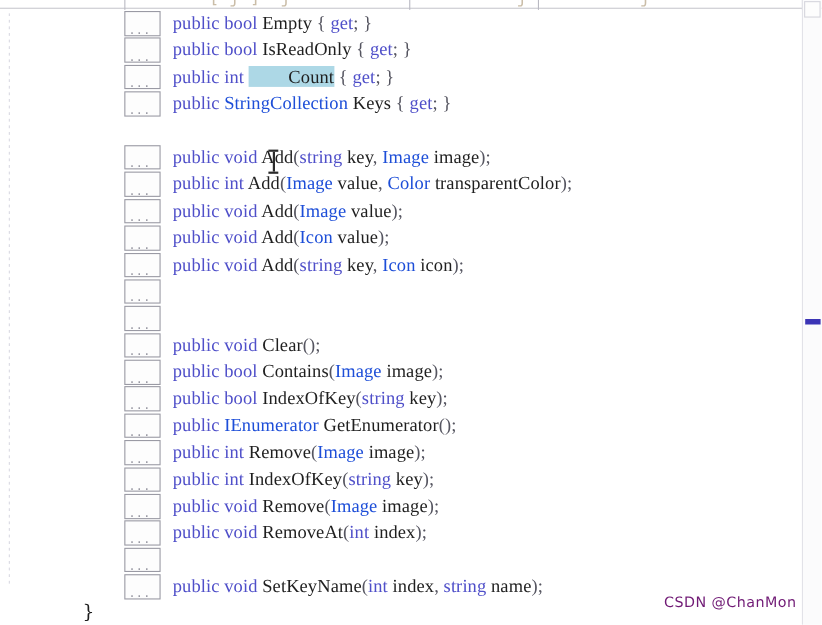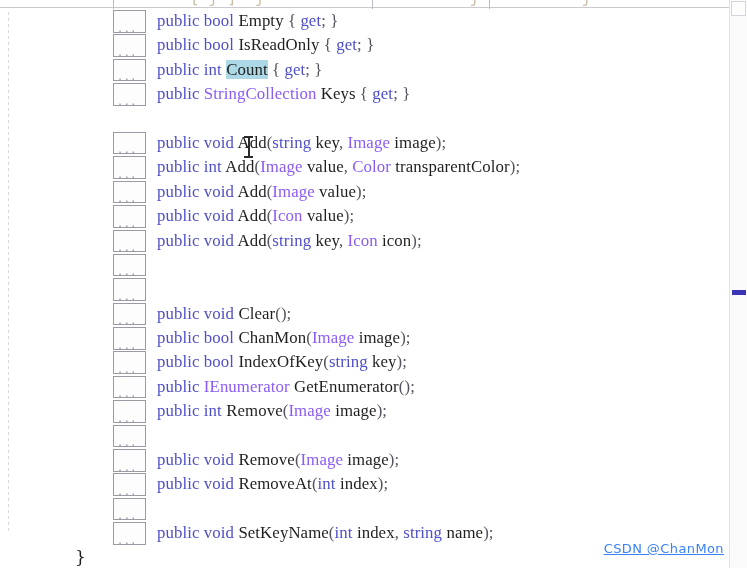--- a/index.html
+++ b/index.html
@@ -118,24 +118,24 @@
   .brace-line {
     position: absolute;
     left: 75px;
     font-family: "DejaVu Serif", "Liberation Serif", serif;
     font-size: 17px;
     color: #1d1d1d;
   }
 
   
   .kw   { color: #4f4fc9; }          
-  .type { color: #8b5cf6; }          
+  .type { color: #1d4ed8; }          
   .id   { color: #1f1f1f; }          
   .pun  { color: #555560; }          
-  .sel  { background: #add8e6; }     
+  .sel  { background: #add8e6; padding-left: 36px; }     
 
   
   .scroll-track {
     position: absolute;
     right: 0; top: 0;
     width: 17px;
     height: 568px;
     background: #fbfbfc;
     border-left: 1px solid #e2e2e8;
   }
@@ -156,23 +156,22 @@
     background: #3b34b5;
   }
 
   
   .watermark {
     position: absolute;
     right: 23px;
     bottom: 12px;
     font-family: "DejaVu Sans", "Liberation Sans", sans-serif;
     font-size: 13px;
-    color: #3b82f6;
+    color: #701a75;
     letter-spacing: .4px;
-    text-decoration: underline;
   }
 
   
   .text-cursor {
     position: absolute;
     left: 244px;
     top: 136px;
     width: 9px;
     height: 22px;
     pointer-events: none;
@@ -215,25 +214,25 @@
       <div class="line"><div class="fold-box"><span class="dots">...</span></div><div class="code-text"><span class="kw">public</span><span class="pun"> </span><span class="type">StringCollection</span><span class="pun"> </span><span class="id">Keys</span><span class="pun"> { </span><span class="kw">get</span><span class="pun">; }</span></div></div>
       <div class="line blank"></div>
       <div class="line"><div class="fold-box"><span class="dots">...</span></div><div class="code-text"><span class="kw">public</span><span class="pun"> </span><span class="kw">void</span><span class="pun"> </span><span class="id">Add</span><span class="pun">(</span><span class="kw">string</span><span class="pun"> </span><span class="id">key</span><span class="pun">, </span><span class="type">Image</span><span class="pun"> </span><span class="id">image</span><span class="pun">);</span></div></div>
       <div class="line"><div class="fold-box"><span class="dots">...</span></div><div class="code-text"><span class="kw">public</span><span class="pun"> </span><span class="kw">int</span><span class="pun"> </span><span class="id">Add</span><span class="pun">(</span><span class="type">Image</span><span class="pun"> </span><span class="id">value</span><span class="pun">, </span><span class="type">Color</span><span class="pun"> </span><span class="id">transparentColor</span><span class="pun">);</span></div></div>
       <div class="line"><div class="fold-box"><span class="dots">...</span></div><div class="code-text"><span class="kw">public</span><span class="pun"> </span><span class="kw">void</span><span class="pun"> </span><span class="id">Add</span><span class="pun">(</span><span class="type">Image</span><span class="pun"> </span><span class="id">value</span><span class="pun">);</span></div></div>
       <div class="line"><div class="fold-box"><span class="dots">...</span></div><div class="code-text"><span class="kw">public</span><span class="pun"> </span><span class="kw">void</span><span class="pun"> </span><span class="id">Add</span><span class="pun">(</span><span class="type">Icon</span><span class="pun"> </span><span class="id">value</span><span class="pun">);</span></div></div>
       <div class="line"><div class="fold-box"><span class="dots">...</span></div><div class="code-text"><span class="kw">public</span><span class="pun"> </span><span class="kw">void</span><span class="pun"> </span><span class="id">Add</span><span class="pun">(</span><span class="kw">string</span><span class="pun"> </span><span class="id">key</span><span class="pun">, </span><span class="type">Icon</span><span class="pun"> </span><span class="id">icon</span><span class="pun">);</span></div></div>
       <div class="line"><div class="fold-box"><span class="dots">...</span></div></div>
       <div class="line"><div class="fold-box"><span class="dots">...</span></div></div>
       <div class="line"><div class="fold-box"><span class="dots">...</span></div><div class="code-text"><span class="kw">public</span><span class="pun"> </span><span class="kw">void</span><span class="pun"> </span><span class="id">Clear</span><span class="pun">();</span></div></div>
-      <div class="line"><div class="fold-box"><span class="dots">...</span></div><div class="code-text"><span class="kw">public</span><span class="pun"> </span><span class="kw">bool</span><span class="pun"> </span><span class="id">ChanMon</span><span class="pun">(</span><span class="type">Image</span><span class="pun"> </span><span class="id">image</span><span class="pun">);</span></div></div>
+      <div class="line"><div class="fold-box"><span class="dots">...</span></div><div class="code-text"><span class="kw">public</span><span class="pun"> </span><span class="kw">bool</span><span class="pun"> </span><span class="id">Contains</span><span class="pun">(</span><span class="type">Image</span><span class="pun"> </span><span class="id">image</span><span class="pun">);</span></div></div>
       <div class="line"><div class="fold-box"><span class="dots">...</span></div><div class="code-text"><span class="kw">public</span><span class="pun"> </span><span class="kw">bool</span><span class="pun"> </span><span class="id">IndexOfKey</span><span class="pun">(</span><span class="kw">string</span><span class="pun"> </span><span class="id">key</span><span class="pun">);</span></div></div>
       <div class="line"><div class="fold-box"><span class="dots">...</span></div><div class="code-text"><span class="kw">public</span><span class="pun"> </span><span class="type">IEnumerator</span><span class="pun"> </span><span class="id">GetEnumerator</span><span class="pun">();</span></div></div>
       <div class="line"><div class="fold-box"><span class="dots">...</span></div><div class="code-text"><span class="kw">public</span><span class="pun"> </span><span class="kw">int</span><span class="pun"> </span><span class="id">Remove</span><span class="pun">(</span><span class="type">Image</span><span class="pun"> </span><span class="id">image</span><span class="pun">);</span></div></div>
-      <div class="line"><div class="fold-box"><span class="dots">...</span></div></div>
+      <div class="line"><div class="fold-box"><span class="dots">...</span></div><div class="code-text"><span class="kw">public</span><span class="pun"> </span><span class="kw">int</span><span class="pun"> </span><span class="id">IndexOfKey</span><span class="pun">(</span><span class="kw">string</span><span class="pun"> </span><span class="id">key</span><span class="pun">);</span></div></div>
       <div class="line"><div class="fold-box"><span class="dots">...</span></div><div class="code-text"><span class="kw">public</span><span class="pun"> </span><span class="kw">void</span><span class="pun"> </span><span class="id">Remove</span><span class="pun">(</span><span class="type">Image</span><span class="pun"> </span><span class="id">image</span><span class="pun">);</span></div></div>
       <div class="line"><div class="fold-box"><span class="dots">...</span></div><div class="code-text"><span class="kw">public</span><span class="pun"> </span><span class="kw">void</span><span class="pun"> </span><span class="id">RemoveAt</span><span class="pun">(</span><span class="kw">int</span><span class="pun"> </span><span class="id">index</span><span class="pun">);</span></div></div>
       <div class="line"><div class="fold-box"><span class="dots">...</span></div></div>
       <div class="line"><div class="fold-box"><span class="dots">...</span></div><div class="code-text"><span class="kw">public</span><span class="pun"> </span><span class="kw">void</span><span class="pun"> </span><span class="id">SetKeyName</span><span class="pun">(</span><span class="kw">int</span><span class="pun"> </span><span class="id">index</span><span class="pun">, </span><span class="kw">string</span><span class="pun"> </span><span class="id">name</span><span class="pun">);</span></div></div>
     </div>
 
   <div class="brace-line" style="top:547px;">}</div>
 
   <div class="text-cursor">
     <div class="cap-t"></div>

